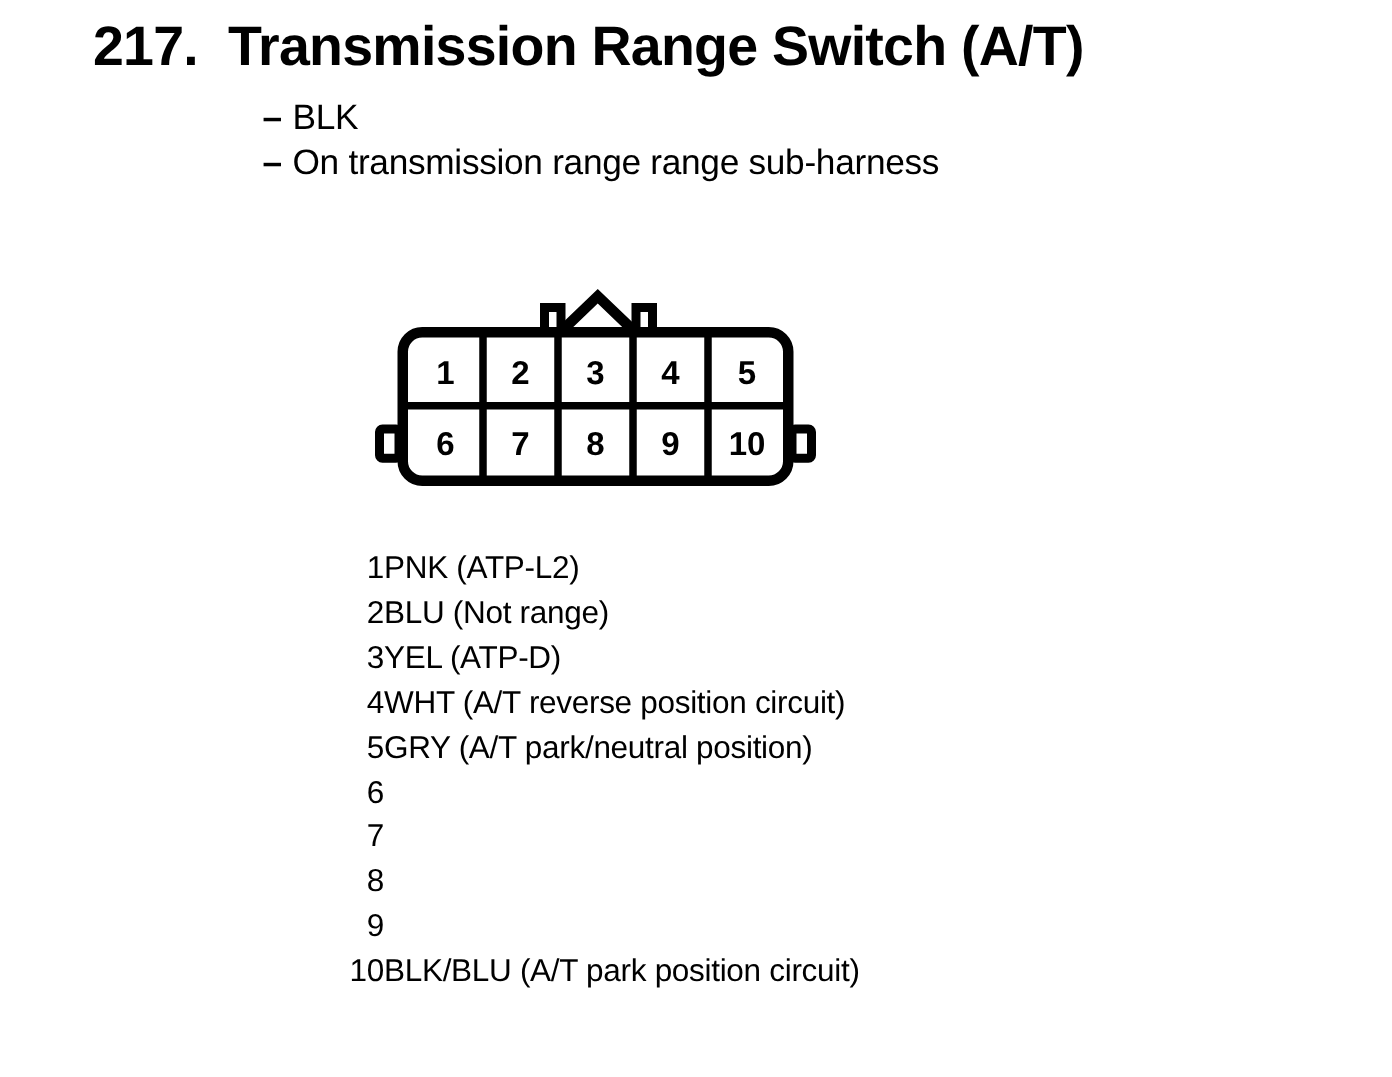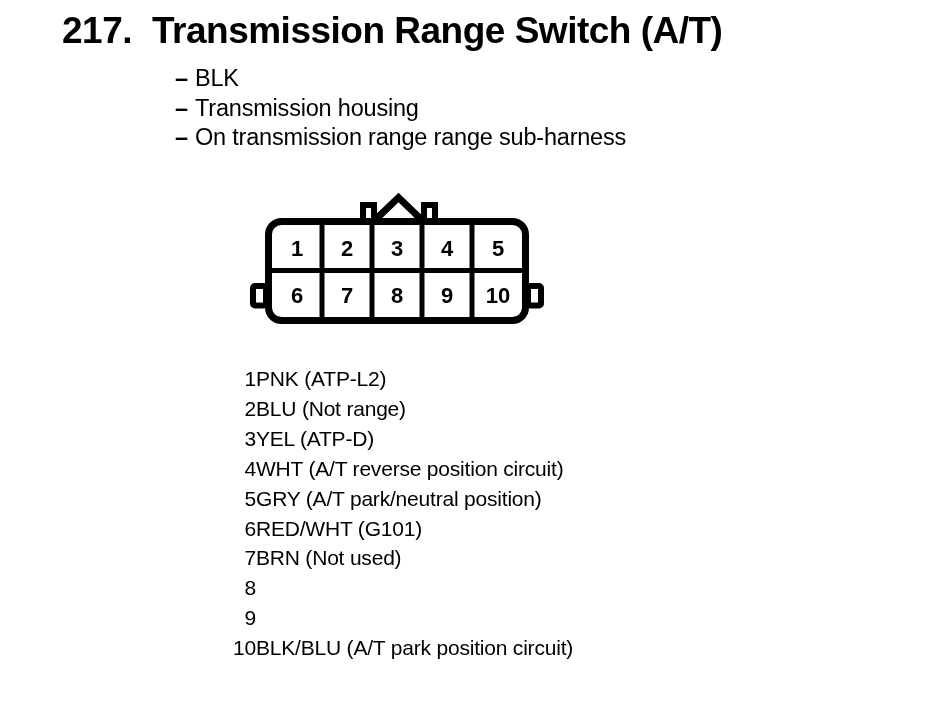--- a/index.html
+++ b/index.html
@@ -83,23 +83,20 @@
 
   <div class="title-row">
     <span class="title-num">217.</span><span>Transmission Range Switch (A/T)</span>
   </div>
 
   <div class="notes">
     <div class="note-row">
       <span class="note-dash">–</span><span>BLK</span>
     </div>
     <div class="note-row">
-      <span class="note-dash">–</span><span>Transmission housing</span>
-    </div>
-    <div class="note-row">
       <span class="note-dash">–</span><span>On transmission range range sub-harness</span>
     </div>
   </div>
 
   <div class="connector-wrap">
     <svg width="320" height="145" viewBox="240 190 320 145" xmlns="http://www.w3.org/2000/svg">
 
       <rect x="253" y="286" width="13" height="19.5" rx="2" fill="#ffffff" stroke="#000000" stroke-width="6"></rect>
       <rect x="528" y="286" width="13" height="19.5" rx="2" fill="#ffffff" stroke="#000000" stroke-width="6"></rect>
 
@@ -146,25 +143,23 @@
     <div class="pin-row">
       <span class="pin-num">4</span>
       <span class="pin-desc">WHT (A/T reverse position circuit)</span>
     </div>
     <div class="pin-row">
       <span class="pin-num">5</span>
       <span class="pin-desc">GRY (A/T park/neutral position)</span>
     </div>
     <div class="pin-row">
       <span class="pin-num">6</span>
-      <span class="pin-desc">RED/WHT (G101)</span>
     </div>
     <div class="pin-row">
       <span class="pin-num">7</span>
-      <span class="pin-desc">BRN (Not used)</span>
     </div>
     <div class="pin-row">
       <span class="pin-num">8</span>
     </div>
     <div class="pin-row">
       <span class="pin-num">9</span>
     </div>
     <div class="pin-row">
       <span class="pin-num">10</span>
       <span class="pin-desc">BLK/BLU (A/T park position circuit)</span>

